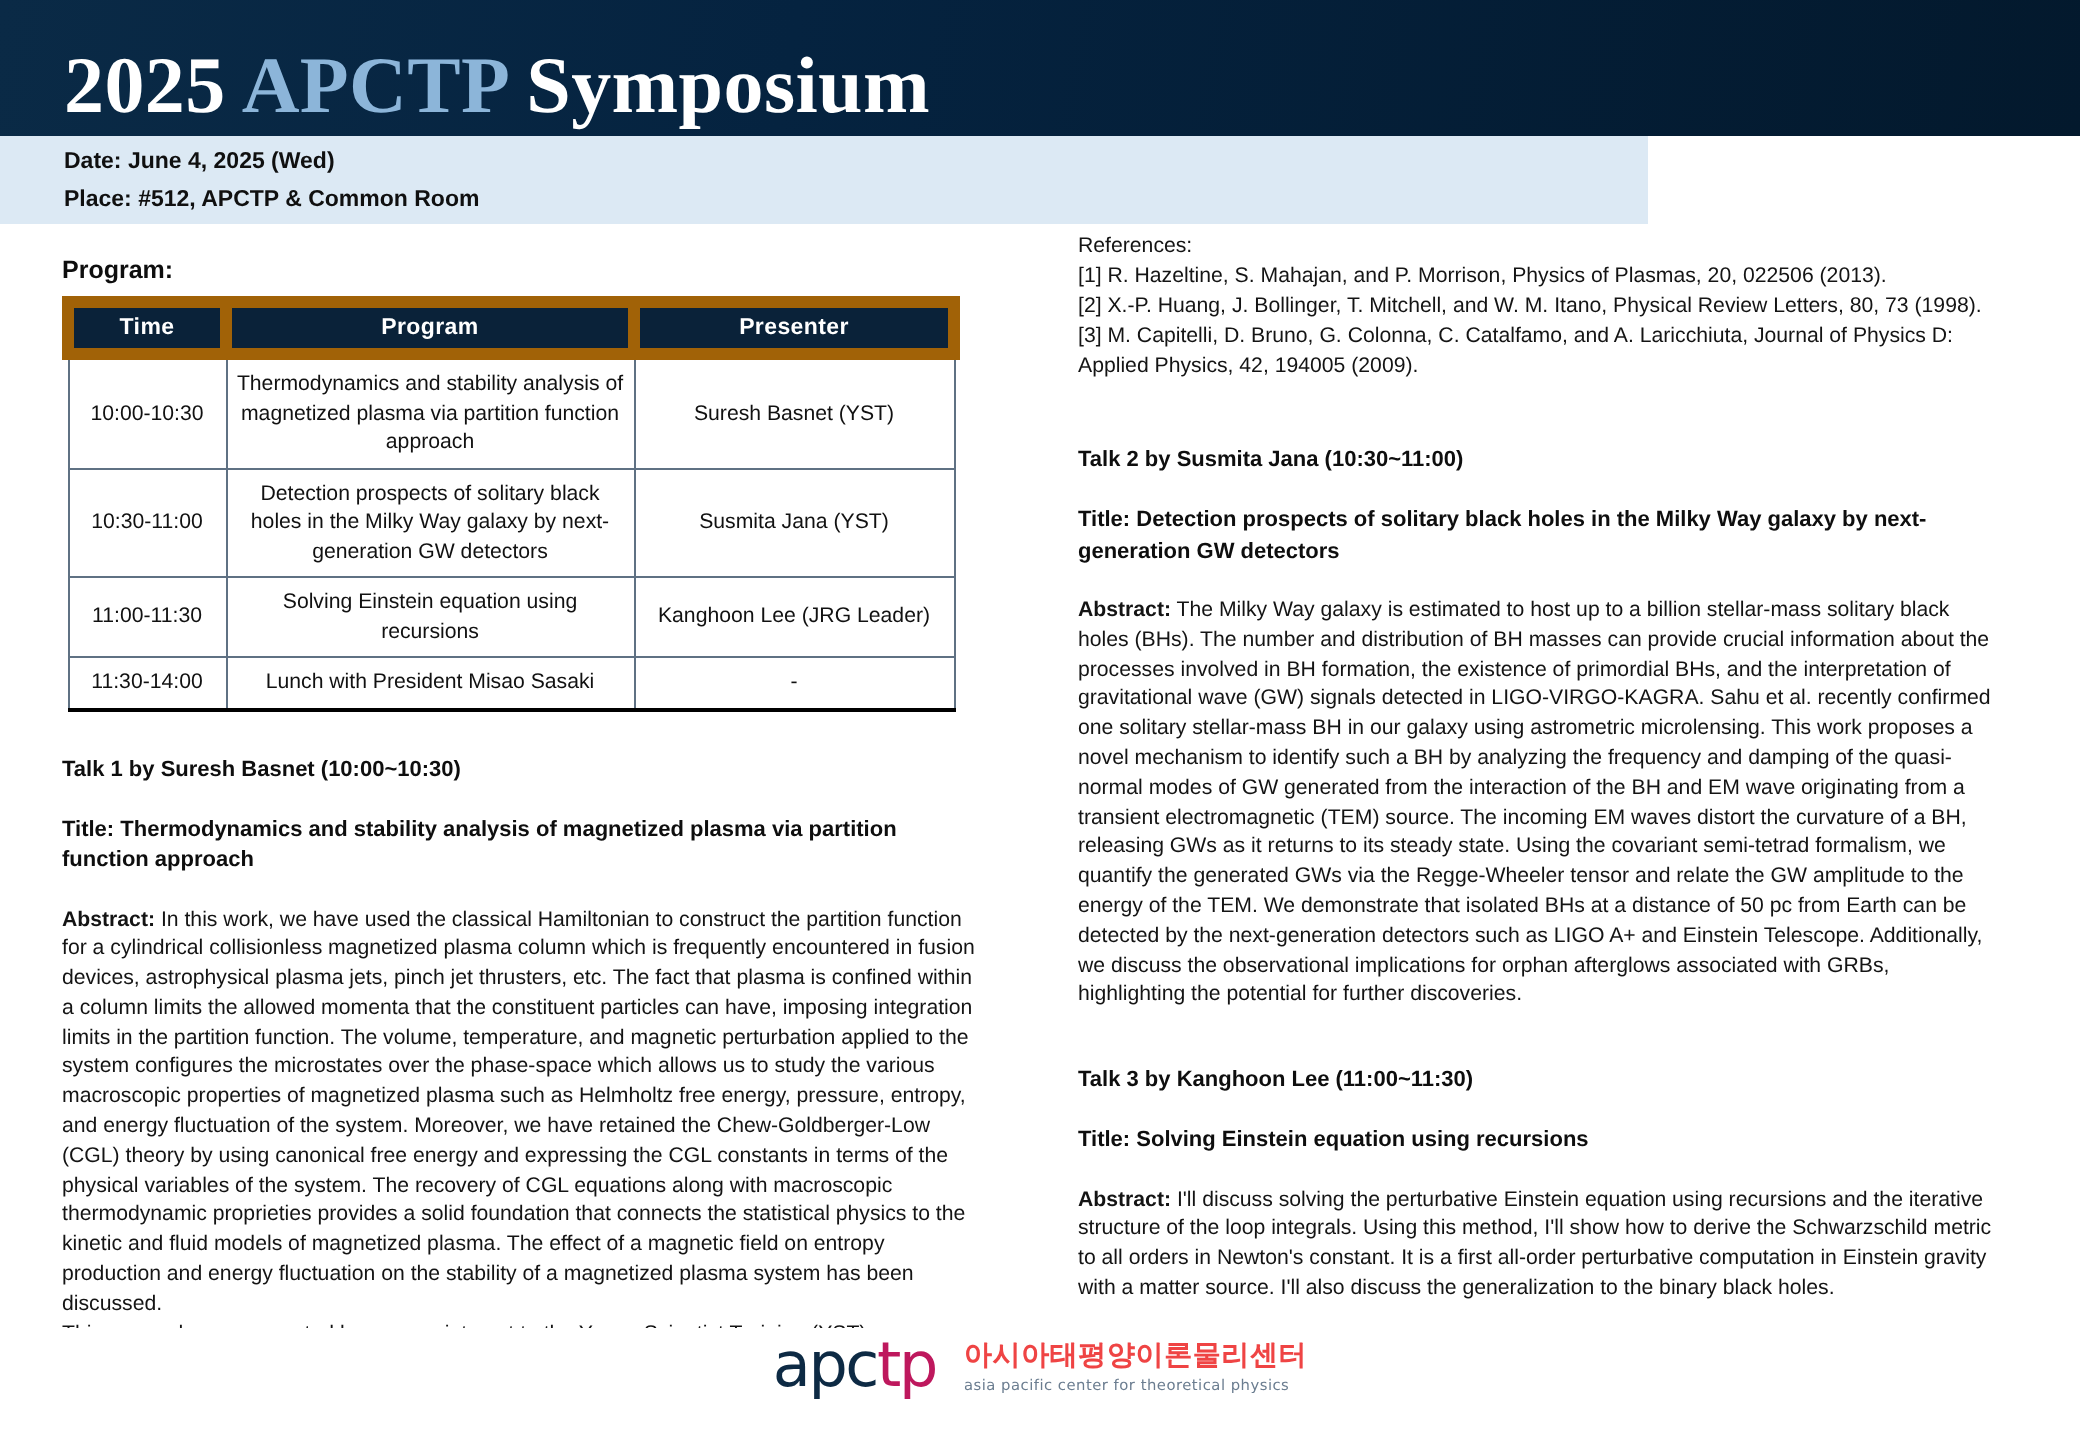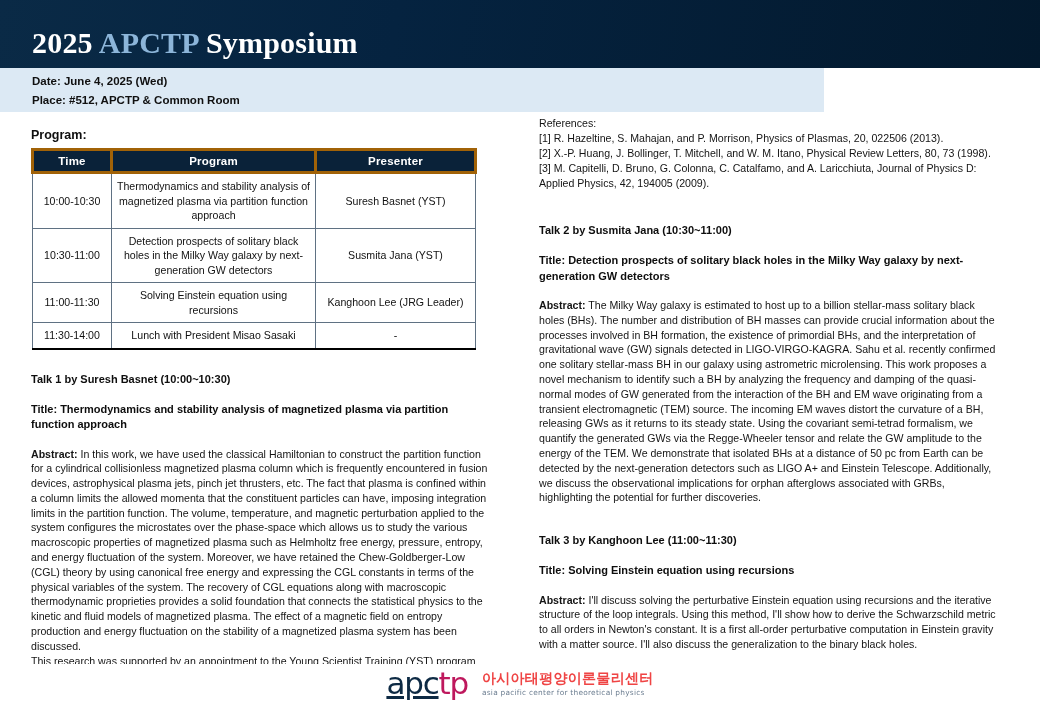--- a/index.html
+++ b/index.html
@@ -22,21 +22,21 @@
     height: 68px;
     background: linear-gradient(100deg, #0a2a46 0%, #052340 38%, #03192d 100%);
     box-sizing: border-box;
     display: flex;
     align-items: center;
   }
   .header-title {
     padding-left: 32px;
     font-family: "Liberation Serif", serif;
     font-weight: bold;
-    font-size: 30px;
+    font-size: 40px;
     letter-spacing: 0.2px;
     white-space: nowrap;
     line-height: 1;
     margin-top: 18px;
   }
   .t-white { color: #ffffff; }
   .t-blue  { color: #8cb5d9; }
 
   
   .info-band {
@@ -86,21 +86,21 @@
     border-collapse: collapse;
     width: 443px;
     table-layout: fixed;
   }
   table.program th {
     background: #0a2239;
     color: #ffffff;
     font-size: 11.5px;
     font-weight: bold;
     padding: 4px 2px;
-    border: 3px solid #a16207;
+    border: 6px solid #a16207;
     text-align: center;
     letter-spacing: 0.2px;
   }
   table.program td {
     border: 1px solid #5f7183;
     font-size: 10.6px;
     color: #111111;
     text-align: center;
     vertical-align: middle;
     padding: 5px 4px;
@@ -156,21 +156,21 @@
     background: #ffffff;
   }
   .logo-word {
     font-family: "DejaVu Sans", sans-serif;
     font-size: 31px;
     font-weight: normal;
     letter-spacing: -1.2px;
     line-height: 30px;
     margin-top: 4px;
   }
-  .logo-word .a-dark { color: #0d2a44; text-decoration: underline; }
+  .logo-word .a-dark { color: #0d2a44; }
   .logo-word .a-light { color: #be185d; }
   .logo-kr-wrap { margin-top: 6px; }
   .logo-kr {
     font-family: "DejaVu Sans", sans-serif;
     font-size: 14px;
     font-weight: bold;
     color: #ef4444;
     letter-spacing: 0.3px;
     line-height: 17px;
   }

